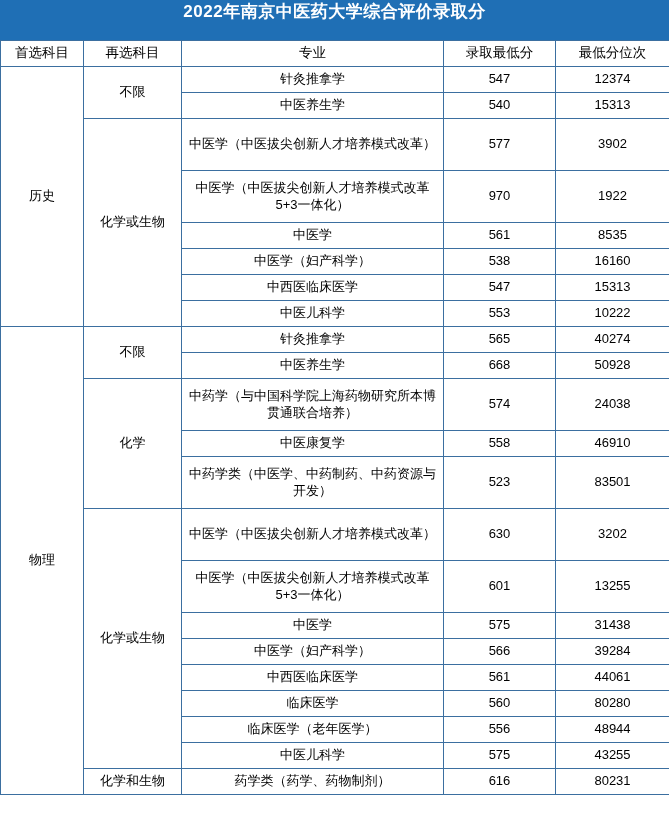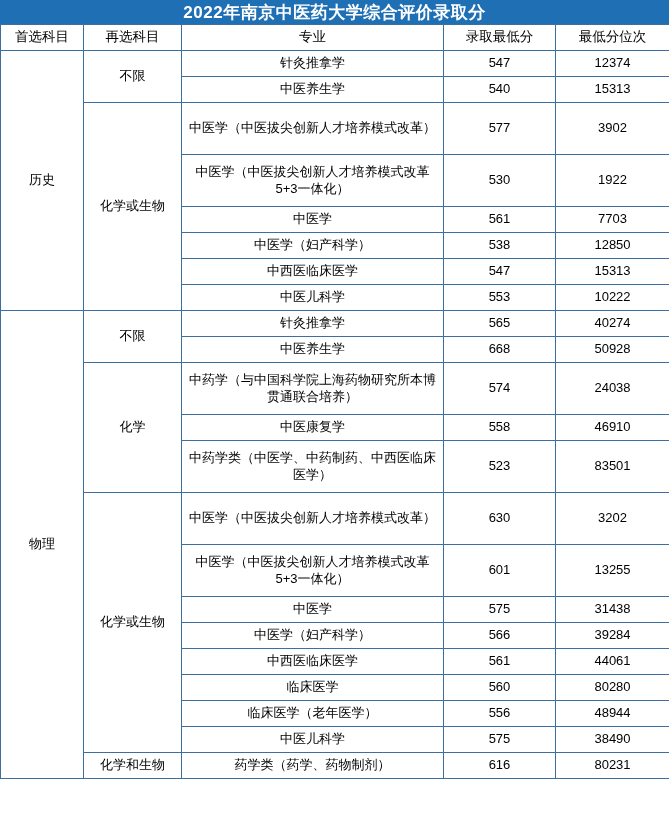--- a/index.html
+++ b/index.html
@@ -15,24 +15,24 @@
     color: #000000;
     overflow: hidden;
   }
   .page {
     width: 669px;
     height: 839px;
     position: relative;
     background: #ffffff;
   }
   .title-bar {
-    height: 24px;
+    height: 40px;
     background: #1F6FB5;
     display: flex;
-    align-items: center;
+    align-items: flex-start;
     justify-content: center;
   }
   .title-bar .title-text {
     color: #ffffff;
     font-size: 17px;
     font-weight: bold;
     letter-spacing: 0.5px;
   }
   table.score-table {
     width: 669px;
@@ -110,32 +110,32 @@
           <td>15313</td>
         </tr>
         <tr class="row-h2">
           <td class="grp" rowspan="6">化学或生物</td>
           <td class="major">中医学（中医拔尖创新人才培养模式改革）</td>
           <td>577</td>
           <td>3902</td>
         </tr>
         <tr class="row-h2">
           <td class="major">中医学（中医拔尖创新人才培养模式改革5+3一体化）</td>
-          <td>530</td>
+          <td>970</td>
           <td>1922</td>
         </tr>
         <tr class="row-h">
           <td class="major">中医学</td>
           <td>561</td>
-          <td>7703</td>
+          <td>8535</td>
         </tr>
         <tr class="row-h">
           <td class="major">中医学（妇产科学）</td>
           <td>538</td>
-          <td>12850</td>
+          <td>16160</td>
         </tr>
         <tr class="row-h">
           <td class="major">中西医临床医学</td>
           <td>547</td>
           <td>15313</td>
         </tr>
         <tr class="row-h">
           <td class="major">中医儿科学</td>
           <td>553</td>
           <td>10222</td>
@@ -157,21 +157,21 @@
           <td class="major">中药学（与中国科学院上海药物研究所本博贯通联合培养）</td>
           <td>574</td>
           <td>24038</td>
         </tr>
         <tr class="row-h">
           <td class="major">中医康复学</td>
           <td>558</td>
           <td>46910</td>
         </tr>
         <tr class="row-h2">
-          <td class="major">中药学类（中医学、中药制药、中西医临床医学）</td>
+          <td class="major">中药学类（中医学、中药制药、中药资源与开发）</td>
           <td>523</td>
           <td>83501</td>
         </tr>
         <tr class="row-h2">
           <td class="grp" rowspan="8">化学或生物</td>
           <td class="major">中医学（中医拔尖创新人才培养模式改革）</td>
           <td>630</td>
           <td>3202</td>
         </tr>
         <tr class="row-h2">
@@ -200,21 +200,21 @@
           <td>80280</td>
         </tr>
         <tr class="row-h">
           <td class="major">临床医学（老年医学）</td>
           <td>556</td>
           <td>48944</td>
         </tr>
         <tr class="row-h">
           <td class="major">中医儿科学</td>
           <td>575</td>
-          <td>38490</td>
+          <td>43255</td>
         </tr>
         <tr class="row-h">
           <td class="grp" rowspan="1">化学和生物</td>
           <td class="major">药学类（药学、药物制剂）</td>
           <td>616</td>
           <td>80231</td>
         </tr>
       </tbody>
   </table>
 

